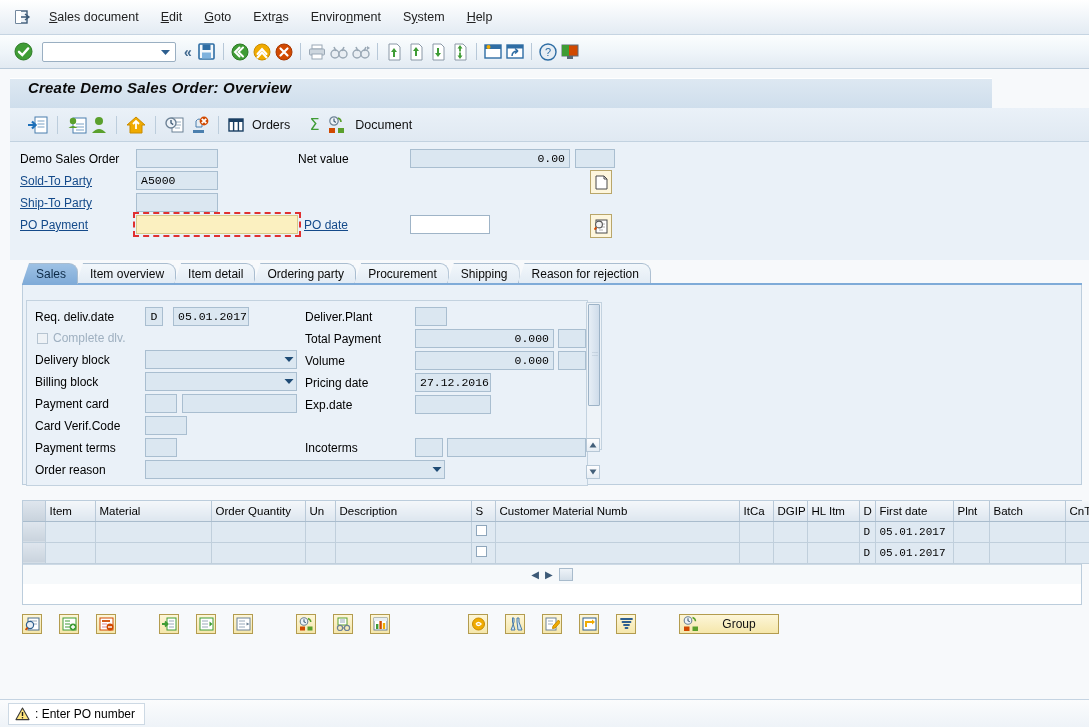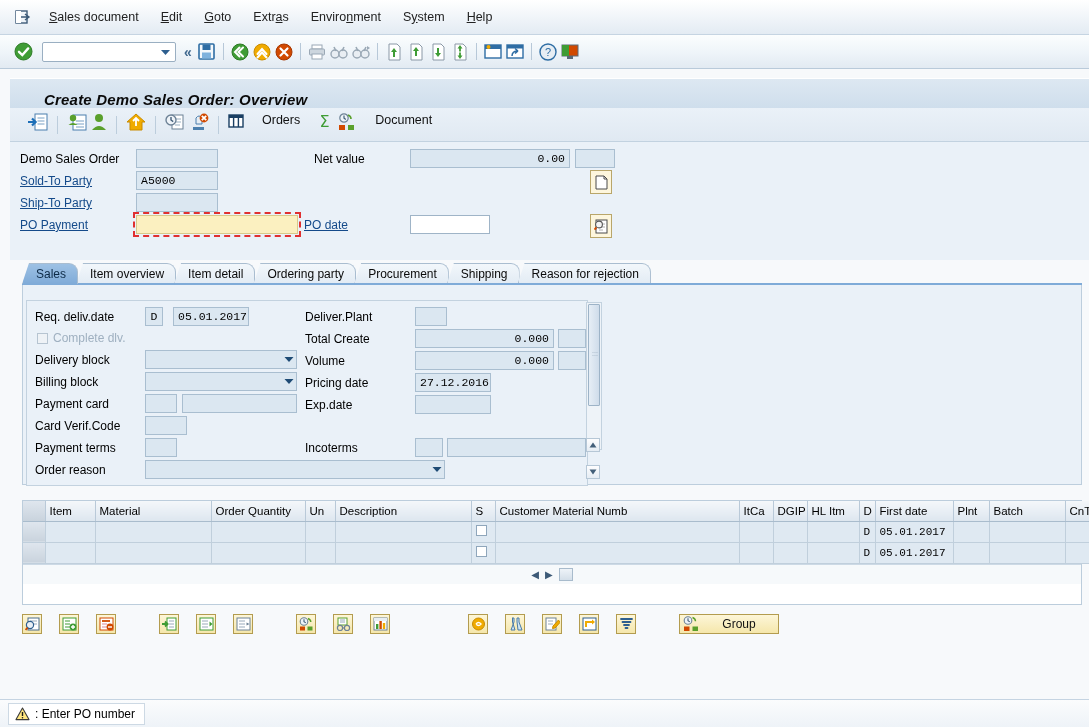--- a/index.html
+++ b/index.html
@@ -42,37 +42,37 @@
     margin-left: 8px; margin-right: 4px;
     display: flex; align-items: center;
   }
   .cmdfield .caret { margin-left: auto; margin-right: 4px; }
   .tb-sep { width: 1px; height: 17px; background: #b7c8d8; margin: 0 5px; }
   .tb-btn { width: 22px; height: 22px; display:flex; align-items:center; justify-content:center; cursor: default; }
   .dblchev { color:#41698f; font-size:14px; padding:0 4px; font-weight:bold; }
 
   
   .titleband {
-    position: absolute; left: 10px; top: 78px; width: 1079px; height: 30px;
+    position: absolute; left: 10px; top: 78px; width: 982px; height: 30px;
     background: linear-gradient(to bottom,#dde8f2 0%,#cfdeec 100%);
     border-top: 1px solid #ffffff;
-    display: flex; align-items: flex-end; padding-left: 16px;
+    display: flex; align-items: flex-start;
   }
   .titleband .txt {
     font-size: 15px; font-weight: bold; font-style: italic;
     color: #0a0a0a; padding-left: 18px; letter-spacing: .2px;
   }
   .appbar {
     position: absolute; left: 10px; top: 108px; width: 1079px; height: 34px;
     background: linear-gradient(to bottom,#eaf1f8 0%,#e0e9f2 100%);
     border-bottom: 1px solid #c2d2e0;
     display: flex; align-items: center; padding-left: 16px;
   }
   .appbar .ab-sep { width:1px; height:18px; background:#bccddc; margin:0 7px; }
-  .ab-btn { height:24px; display:flex; align-items:flex-start; gap:18px; padding:0 2px; cursor:default; }
+  .ab-btn { height:24px; display:flex; align-items:center; gap:8px; padding:0 2px; cursor:default; }
   .ab-btn .lbl { font-size:12.5px; color:#111; }
 
   
   .hdrform { position: absolute; left:10px; top:142px; width:1079px; height:118px; background:#eaf1f8; }
   .fld-label { font-size:12px; color:#000; }
   .fld-label.lnk { color:#144a8a; text-decoration: underline; cursor: default; }
   .inp {
     background:#dbe7f1; border:1px solid #a9bed0; height:19px;
     font-family:"Liberation Mono", monospace; font-size:11.5px; color:#000;
     display:flex; align-items:center; padding:0 4px;
@@ -386,21 +386,21 @@
           <rect x="11" y="12" width="6" height="5" fill="#5aa02c"></rect>
         </svg>
       <span class="lbl">Document</span>
     </div>
   </div>
 
   <div class="hdrform">
 
     <div class="abs fld-label" style="left:10px; top:10px;">Demo Sales Order</div>
     <div class="abs inp" style="left:126px; top:7px; width:82px;"></div>
-    <div class="abs fld-label" style="left:288px; top:10px;margin-left:16px;">Net value</div>
+    <div class="abs fld-label" style="left:288px; top:10px;">Net value</div>
     <div class="abs inp num" style="left:400px; top:7px; width:160px;">0.00</div>
     <div class="abs inp" style="left:565px; top:7px; width:40px;"></div>
 
     <div class="abs fld-label lnk" style="left:10px; top:32px;">Sold-To Party</div>
     <div class="abs inp" style="left:126px; top:29px; width:82px;">A5000</div>
     <div class="abs sidebtn" style="left:580px; top:28px;">
       <svg width="13" height="15" viewBox="0 0 13 15">
           <path d="M1 1 h8 l3 3 v10 H1 Z" fill="#fff" stroke="#4a4a4a"></path>
           <path d="M9 1 v3 h3" fill="none" stroke="#4a4a4a"></path>
         </svg>
@@ -490,21 +490,21 @@
     <div class="abs inp" style="left:118px; top:159px; width:300px; padding-right:2px;">
       <span style="flex:1"></span>
       <span><svg width="10" height="7" viewBox="0 0 10 7">
             <path d="M0.5 1 L5 6 L9.5 1 Z" fill="#1e4b75"></path>
           </svg></span>
     </div>
 
     <div class="abs fld-label" style="left:278px; top:9px;">Deliver.Plant</div>
     <div class="abs inp" style="left:388px; top:6px; width:32px;"></div>
 
-    <div class="abs fld-label" style="left:278px; top:31px;">Total Create</div>
+    <div class="abs fld-label" style="left:278px; top:31px;">Total Payment</div>
     <div class="abs inp num" style="left:388px; top:28px; width:139px;">0.000</div>
     <div class="abs inp" style="left:531px; top:28px; width:28px;"></div>
 
     <div class="abs fld-label" style="left:278px; top:53px;">Volume</div>
     <div class="abs inp num" style="left:388px; top:50px; width:139px;">0.000</div>
     <div class="abs inp" style="left:531px; top:50px; width:28px;"></div>
 
     <div class="abs fld-label" style="left:278px; top:75px;">Pricing date</div>
     <div class="abs inp" style="left:388px; top:72px; width:76px;">27.12.2016</div>
 

